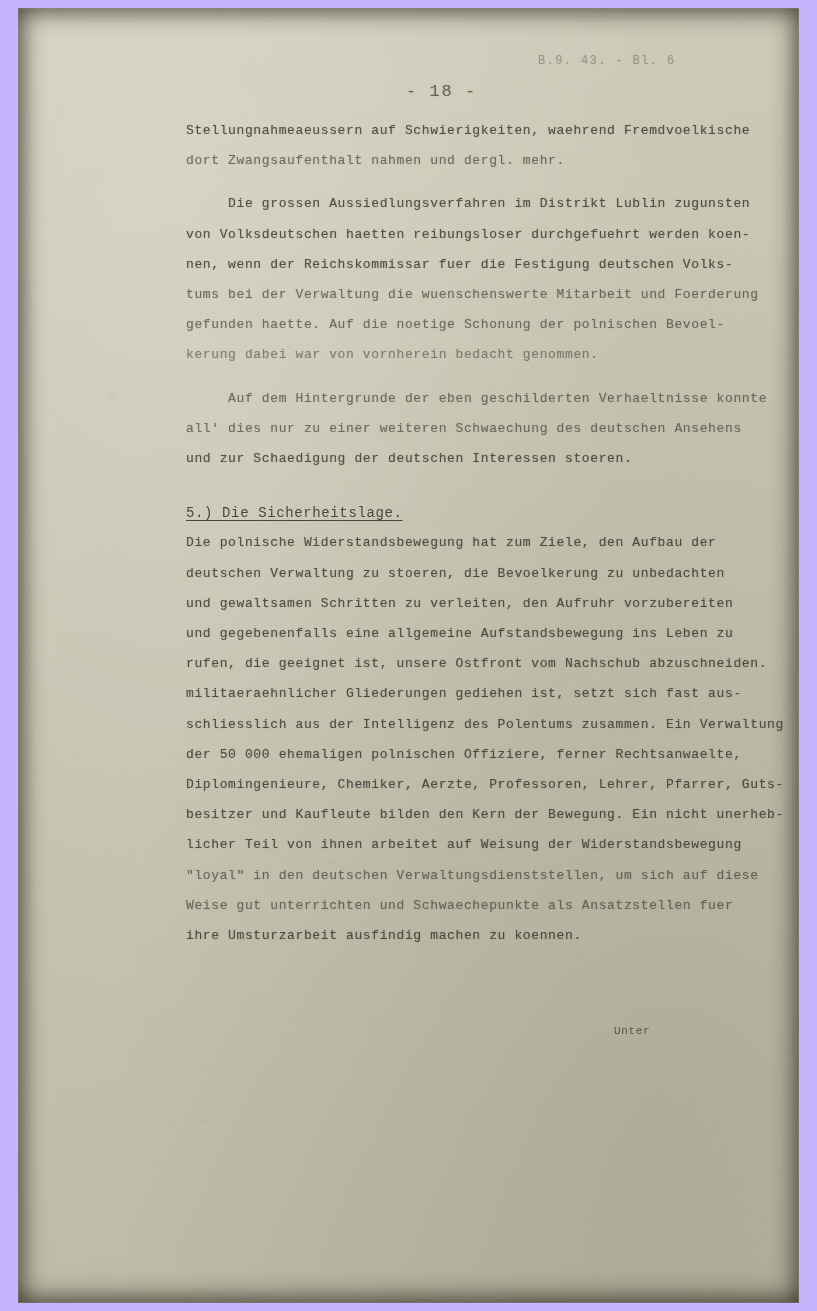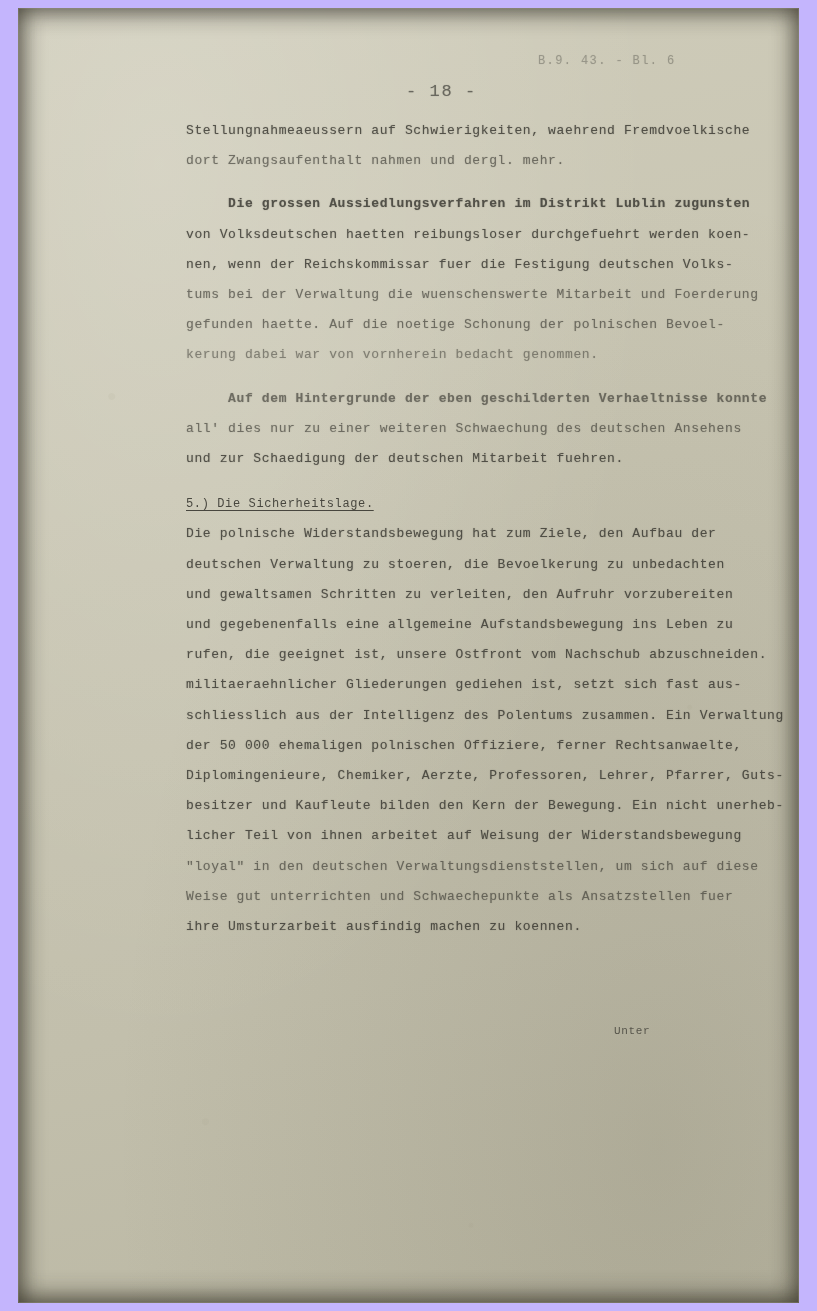--- a/index.html
+++ b/index.html
@@ -103,33 +103,33 @@
     font-size: 13px;
     line-height: 30.2px;
     color: #33322c;
     white-space: pre;
     letter-spacing: 0.62px;
     opacity: 0.80;
     text-shadow: 0 0 1.2px rgba(55,53,44,0.5);
   }
   .line.faint { opacity: 0.62; }
   .line.fainter { opacity: 0.50; }
-  .line.gap-before { margin-top: 13px; font-weight: bold; }
+  .line.gap-before { margin-top: 13px; }
 
   .heading {
     display: block;
-    font-size: 12px;
+    font-size: 14px;
     line-height: 30.2px;
     letter-spacing: 0.62px;
     white-space: pre;
     color: #2f2e28;
     opacity: 0.84;
     text-decoration: underline;
     text-underline-offset: 3px;
-    margin-top: 15px;
+    margin-top: 24px;
   }
 
   .closing {
     position: absolute;
     left: 596px;
     top: 1017px;
     font-size: 11px;
     letter-spacing: 0.62px;
     color: #33322c;
     opacity: 0.72;
@@ -153,21 +153,21 @@
 
       <span class="line gap-before">     Die grossen Aussiedlungsverfahren im Distrikt Lublin zugunsten</span>
       <span class="line">von Volksdeutschen haetten reibungsloser durchgefuehrt werden koen-</span>
       <span class="line">nen, wenn der Reichskommissar fuer die Festigung deutschen Volks-</span>
       <span class="line faint">tums bei der Verwaltung die wuenschenswerte Mitarbeit und Foerderung</span>
       <span class="line faint">gefunden haette. Auf die noetige Schonung der polnischen Bevoel-</span>
       <span class="line fainter">kerung dabei war von vornherein bedacht genommen.</span>
 
       <span class="line gap-before faint">     Auf dem Hintergrunde der eben geschilderten Verhaeltnisse konnte</span>
       <span class="line faint">all' dies nur zu einer weiteren Schwaechung des deutschen Ansehens</span>
-      <span class="line">und zur Schaedigung der deutschen Mitarbeit fuehren.</span>
+      <span class="line">und zur Schaedigung der deutschen Interessen stoeren.</span>
 
       <span class="heading">5.) Die Sicherheitslage.</span>
 
       <span class="line">Die polnische Widerstandsbewegung hat zum Ziele, den Aufbau der</span>
       <span class="line">deutschen Verwaltung zu stoeren, die Bevoelkerung zu unbedachten</span>
       <span class="line">und gewaltsamen Schritten zu verleiten, den Aufruhr vorzubereiten</span>
       <span class="line">und gegebenenfalls eine allgemeine Aufstandsbewegung ins Leben zu</span>
       <span class="line">rufen, die geeignet ist, unsere Ostfront vom Nachschub abzuschneiden.</span>
       <span class="line">militaeraehnlicher Gliederungen gediehen ist, setzt sich fast aus-</span>
       <span class="line">schliesslich aus der Intelligenz des Polentums zusammen. Ein Verwaltung</span>

